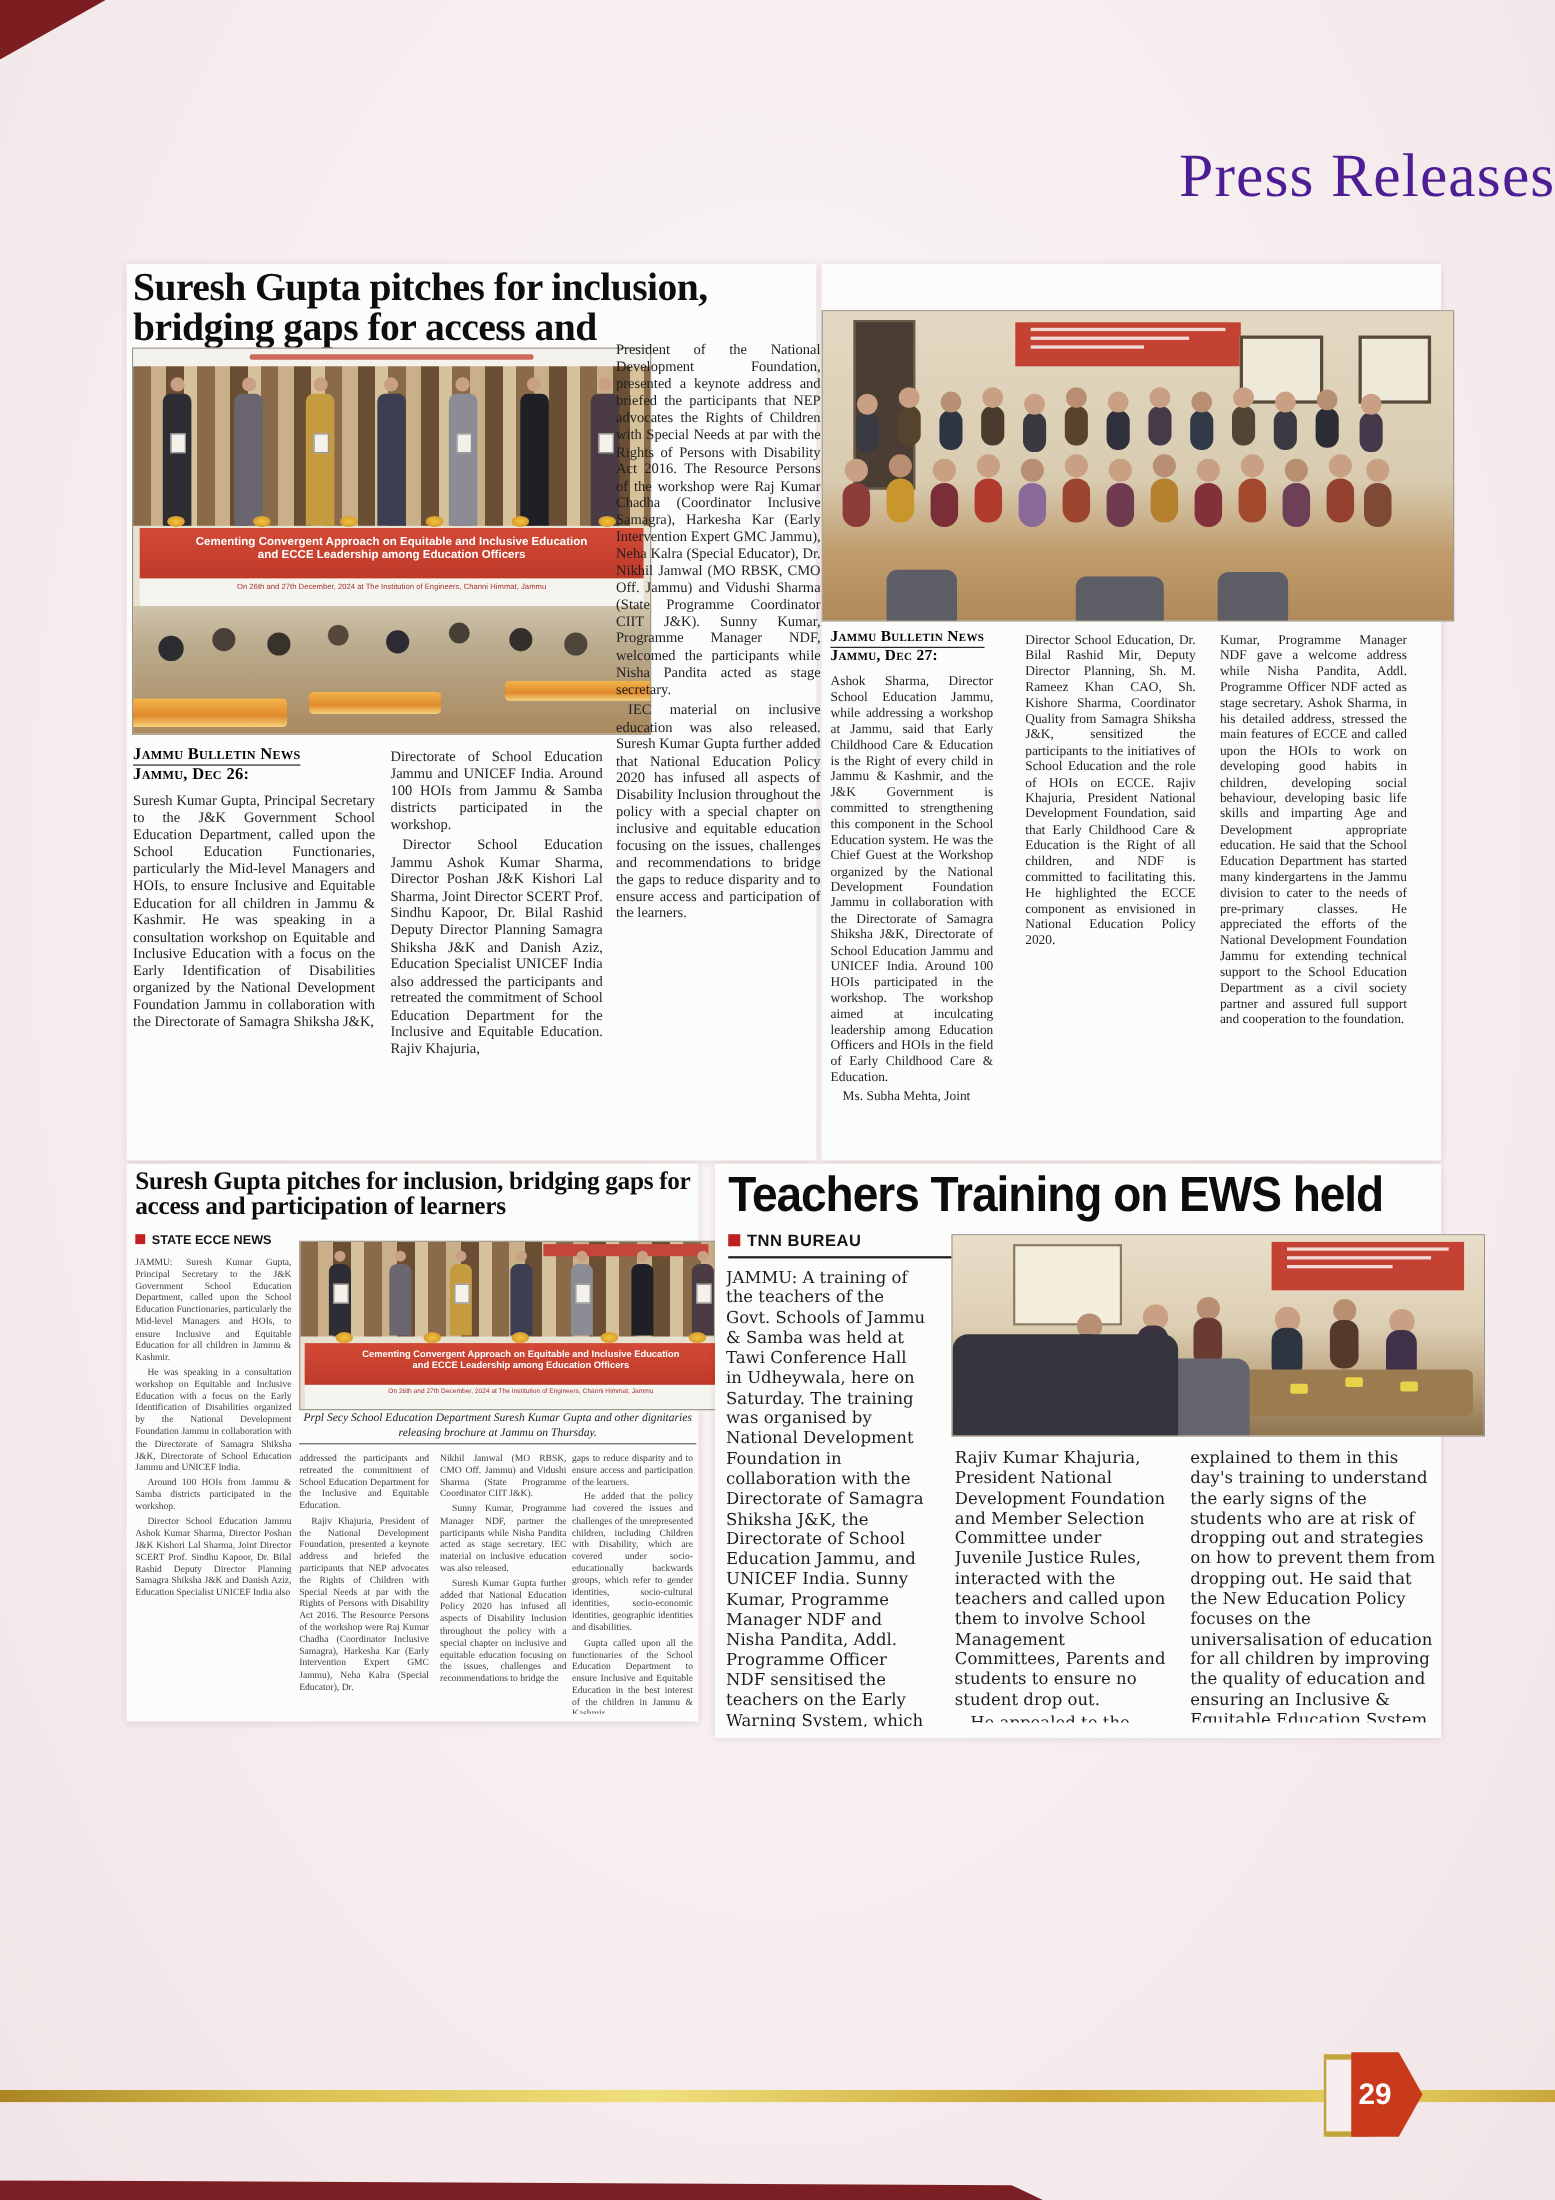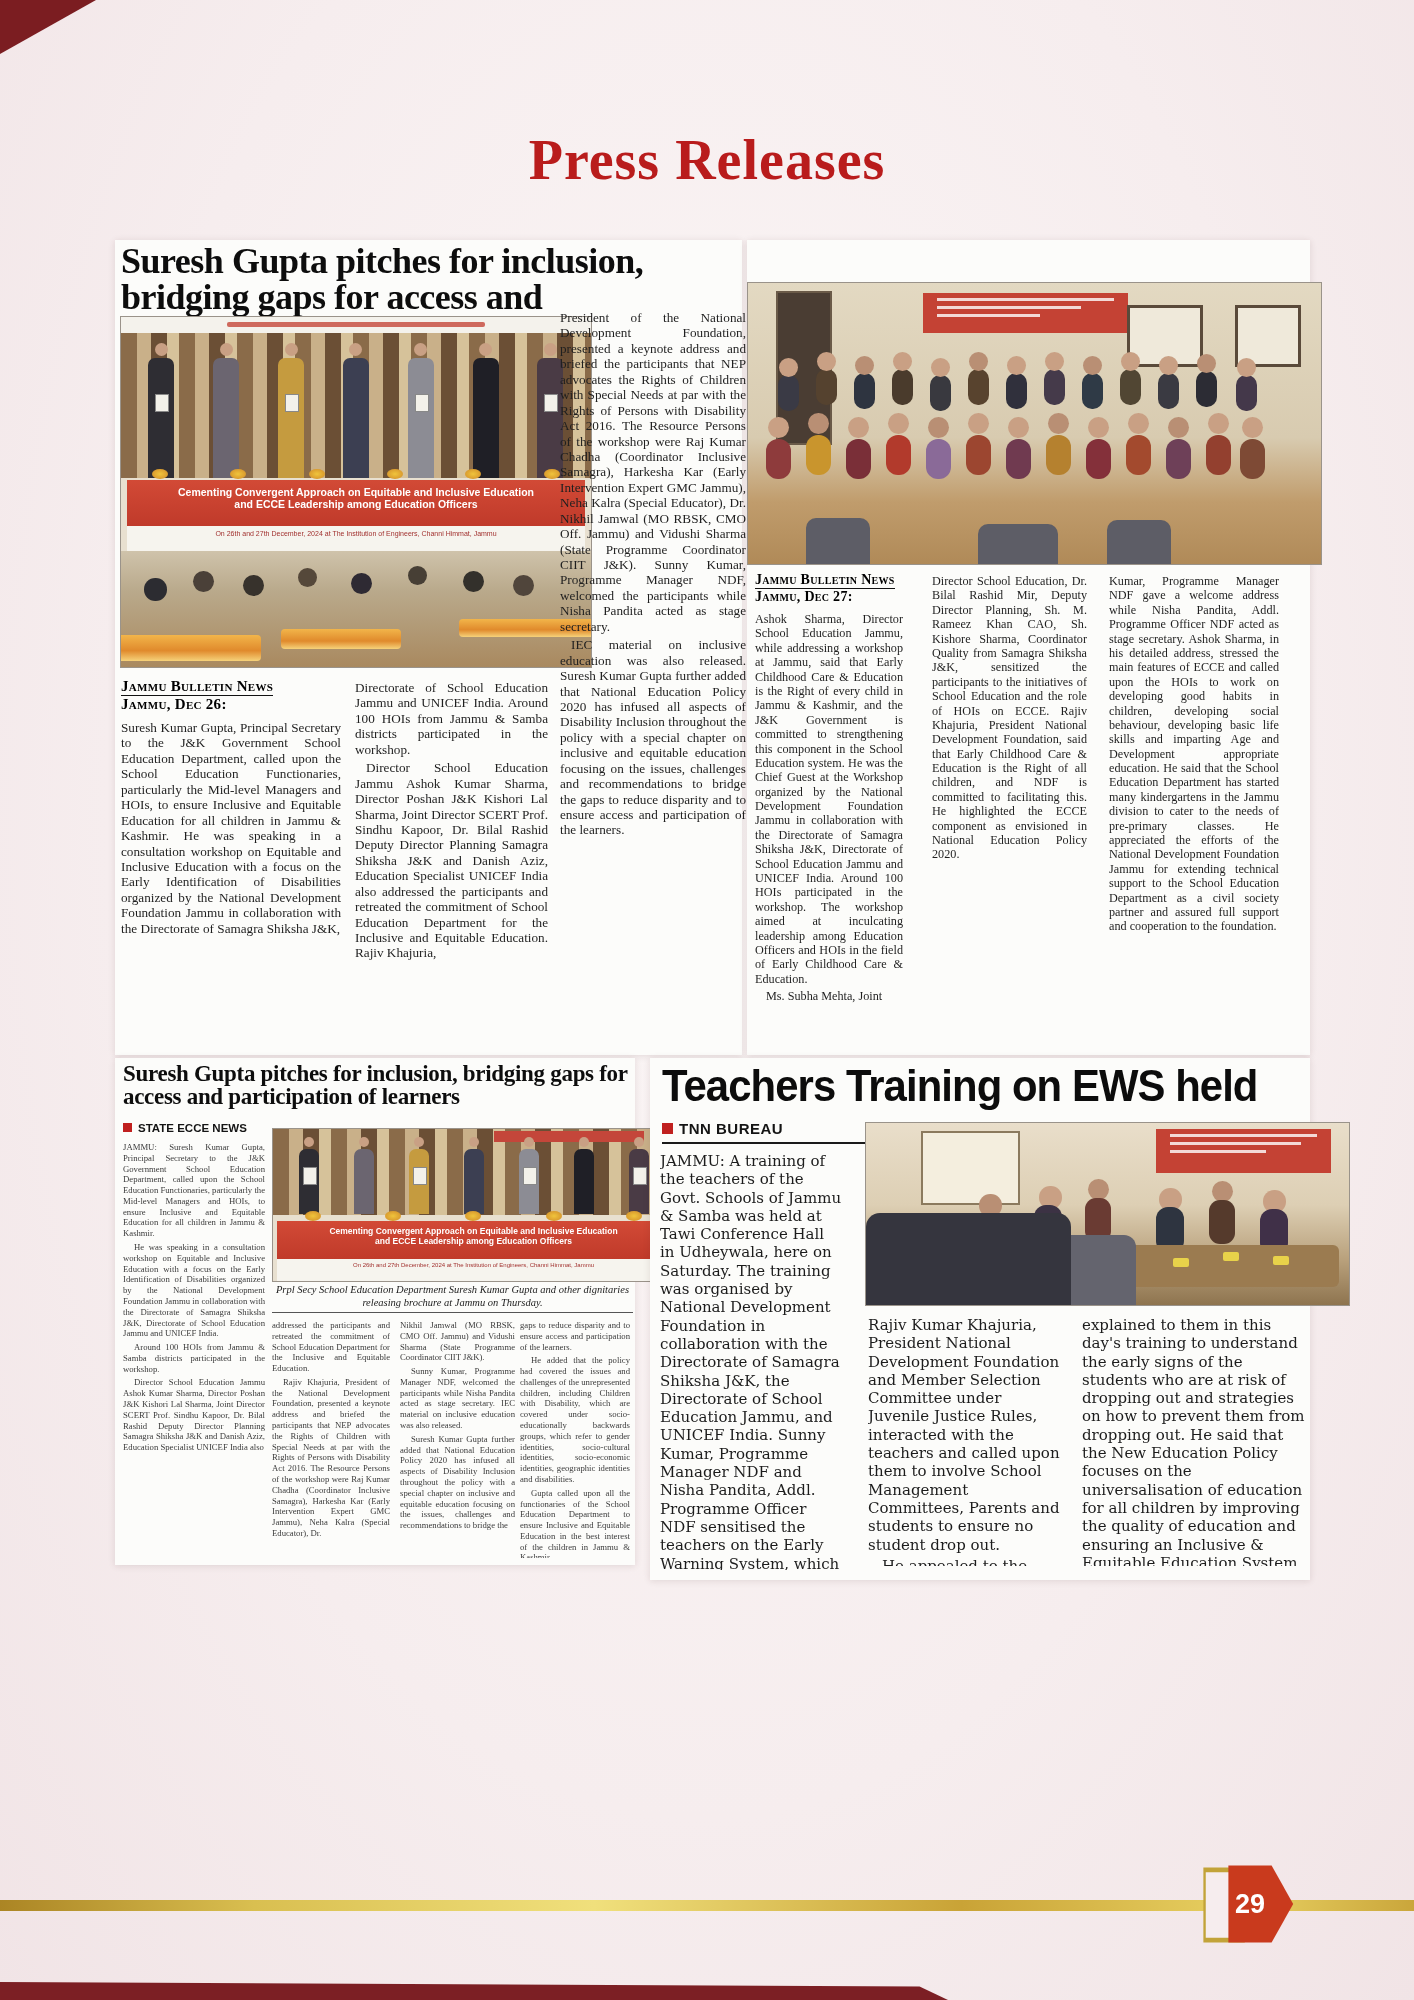--- a/index.html
+++ b/index.html
@@ -5,22 +5,22 @@
   html,body{margin:0;padding:0;}
   body{width:1414px;height:2000px;position:relative;overflow:hidden;
        background:#f8f0f1;
        background-image:radial-gradient(ellipse at 50% 40%, #fbf6f6 0%, #f6edee 60%, #f1e4e6 100%);
        font-family:"Liberation Serif", serif;}
   #page{position:absolute;inset:0;}
 
   
   .corner-wedge{position:absolute;left:0;top:0;width:96px;height:54px;background:#7b1d21;
     clip-path:polygon(0 0,100% 0,0 100%);}
-  .page-title{position:absolute;left:0;top:128px;width:100%;text-align:center;
-    font-family:"Liberation Serif",serif;font-weight:bold;font-size:56px;color:#b91c1c;letter-spacing:1px;}
+  .page-title{position:absolute;left:0;top:128px;width:100%;text-align:right;
+    font-family:"Liberation Serif",serif;font-weight:normal;font-size:56px;color:#4c1d95;letter-spacing:1px;}
   .gold-rule{position:absolute;left:0;top:1900px;width:1414px;height:11px;
     background:linear-gradient(90deg,#ab8524,#d9bf50 18%,#f0e07c 42%,#c9a336 68%,#e8d162 88%,#caa63b);}
   .bottom-band{position:absolute;left:0;top:1982px;width:948px;height:18px;background:#7c1f24;
     clip-path:polygon(0 0,97% 25%,100% 100%,0 100%);}
   .hex{clip-path:polygon(26% 2%,74% 2%,98% 50%,74% 98%,26% 98%);}
   .hex-gold{position:absolute;left:1181px;top:1866px;width:86px;height:78px;background:#c2a339;}
   .hex-gold-inner{position:absolute;left:5px;top:5px;width:76px;height:68px;background:#f6edee;}
   .hex-red{position:absolute;left:1205px;top:1864px;width:90px;height:80px;background:#c93a1d;
     display:flex;align-items:center;justify-content:center;
     font-family:"Liberation Sans",sans-serif;font-weight:bold;font-size:27px;color:#fff;}
@@ -278,21 +278,21 @@
 
     <div class="caption" style="left:157px;top:226px;width:361px;font-size:10.5px;">Prpl Secy School Education Department Suresh Kumar Gupta and other dignitaries releasing brochure at Jammu on Thursday.</div>
     <div class="thinrule" style="left:157px;top:254px;width:361px;"></div>
 
     <div class="col" style="left:157px;top:262px;width:118px;height:238px;font-size:8.7px;line-height:1.24;color:#3b3b3b;">
         <p>addressed the participants and retreated the commitment of School Education Department for the Inclusive and Equitable Education.</p>
         <p>Rajiv Khajuria, President of the National Development Foundation, presented a keynote address and briefed the participants that NEP advocates the Rights of Children with Special Needs at par with the Rights of Persons with Disability Act 2016. The Resource Persons of the workshop were Raj Kumar Chadha (Coordinator Inclusive Samagra), Harkesha Kar (Early Intervention Expert GMC Jammu), Neha Kalra (Special Educator), Dr.</p>
       </div>
     <div class="col" style="left:285px;top:262px;width:115px;height:238px;font-size:8.7px;line-height:1.24;color:#3b3b3b;">
         <p>Nikhil Jamwal (MO RBSK, CMO Off. Jammu) and Vidushi Sharma (State Programme Coordinator CIIT J&amp;K).</p>
-        <p>Sunny Kumar, Programme Manager NDF, welcomed the participants while Nisha Pandita acted as stage secretary. IEC material on inclusive education was also released.</p>
+        <p>Sunny Kumar, Programme Manager NDF, partner the participants while Nisha Pandita acted as stage secretary. IEC material on inclusive education was also released.</p>
         <p>Suresh Kumar Gupta further added that National Education Policy 2020 has infused all aspects of Disability Inclusion throughout the policy with a special chapter on inclusive and equitable education focusing on the issues, challenges and recommendations to bridge the</p>
       </div>
     <div class="col" style="left:405px;top:262px;width:110px;height:238px;font-size:8.7px;line-height:1.24;color:#3b3b3b;">
         <p>gaps to reduce disparity and to ensure access and participation of the learners.</p>
         <p>He added that the policy had covered the issues and challenges of the unrepresented children, including Children with Disability, which are covered under socio-educationally backwards groups, which refer to gender identities, socio-cultural identities, socio-economic identities, geographic identities and disabilities.</p>
         <p>Gupta called upon all the functionaries of the School Education Department to ensure Inclusive and Equitable Education in the best interest of the children in Jammu &amp; Kashmir.</p>
       </div>
   </div>
 
   <div class="art" style="left:650px;top:1058px;width:660px;height:522px;">

